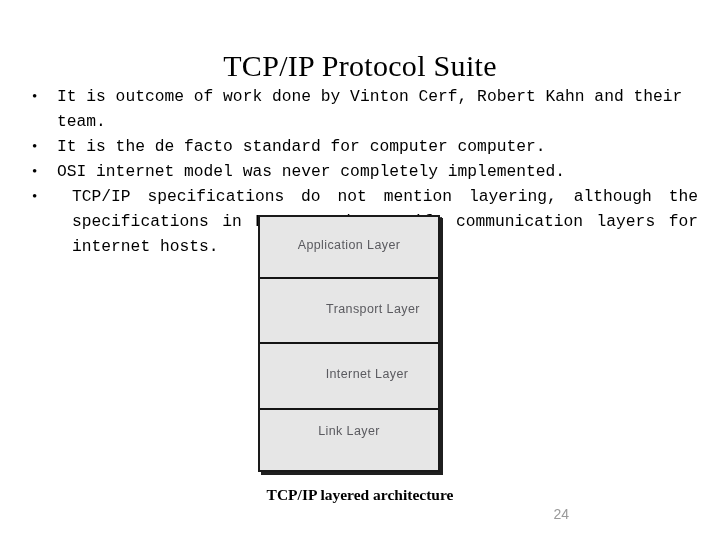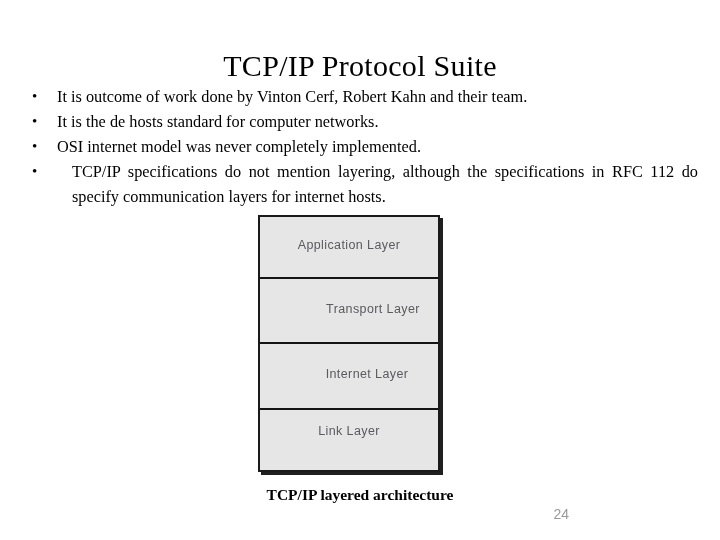--- a/index.html
+++ b/index.html
@@ -63,20 +63,21 @@
   .bullet-marker {
     position: absolute;
     left: 10px;
     top: 0;
     font-size: 15px;
     line-height: 25px;
     color: #000000;
   }
   .bullet-text {
     display: block;
+    font-family: Liberation Mono, monospace;
   }
   .bullet-justify {
     text-align: justify;
     text-align-last: left;
     margin-left: 15px;
   }
 
   
   #layer-diagram {
     position: absolute;
@@ -155,21 +156,21 @@
 
   <ul id="bullet-list">
 
     <li class="bullet-item">
       <span class="bullet-marker">•</span>
       <span class="bullet-text">It is outcome of work done by Vinton Cerf, Robert Kahn and their team.</span>
     </li>
 
     <li class="bullet-item">
       <span class="bullet-marker">•</span>
-      <span class="bullet-text">It is the de hosts standard for computer networks.</span>
+      <span class="bullet-text">It is the de facto standard for computer computer.</span>
     </li>
 
     <li class="bullet-item">
       <span class="bullet-marker">•</span>
       <span class="bullet-text">OSI internet model was never completely implemented.</span>
     </li>
 
     <li class="bullet-item">
       <span class="bullet-marker">•</span>
       <span class="bullet-text bullet-justify">TCP/IP specifications do not mention layering, although the specifications in RFC 112 do specify communication layers for internet hosts.</span>

